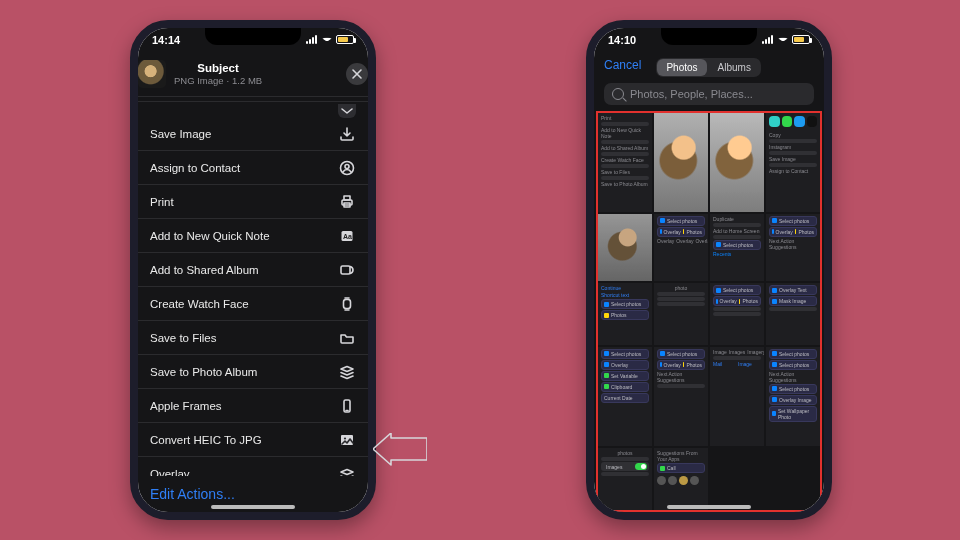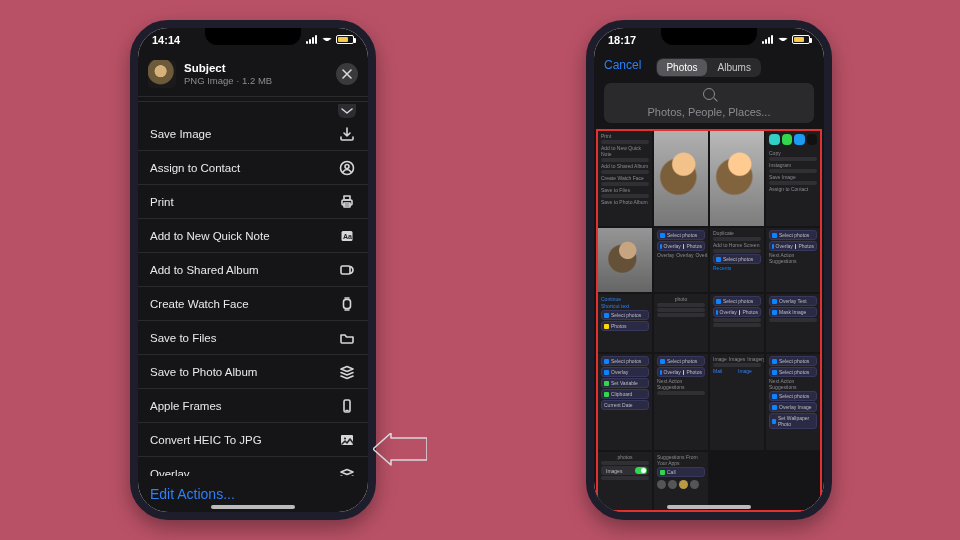--- a/index.html
+++ b/index.html
@@ -52,22 +52,23 @@
   .batt::after { content:""; position:absolute; right:-3px; top:2px; width:2px; height:5px; background:#fff; border-radius:0 1px 1px 0;}
   .wifi, .sig { width:12px; height:10px; position:relative; }
   .sig span{position:absolute;bottom:0;width:2px;background:#fff;border-radius:1px}
   .sig span:nth-child(1){left:0;height:3px}.sig span:nth-child(2){left:3px;height:5px}
   .sig span:nth-child(3){left:6px;height:7px}.sig span:nth-child(4){left:9px;height:9px}
   .wifi{border:5px solid transparent;border-top-color:#fff;border-radius:50%;transform:translateY(2px) scaleY(.7);}
 
   
   .sheet-header {
     display:flex; align-items:center; gap:8px;
-    padding: 4px 10px 8px;
+    padding: 4px 0 8px;
     border-bottom: 1px solid #2b2b2e;
+    text-align: center;
   }
   .thumb {
     width:28px; height:28px; border-radius:5px;
     background: radial-gradient(circle at 45% 40%, #d7b27b 0 25%, #6d5a3b 28% 55%, #1a1a1a 60%);
   }
   .sheet-title { font-size:11.5px; font-weight:600; color:#fff; line-height:1.1;}
   .sheet-sub   { font-size:9.5px; color:#8d8d92; }
   .close-x {
     margin-left:auto; width:22px; height:22px; border-radius:50%;
     background:#3a3a3d; display:flex; align-items:center; justify-content:center;
@@ -102,21 +103,21 @@
   .seg-wrap { flex:1; display:flex; justify-content:center; }
   .segmented {
     display:flex; background:#2a2a2d; border-radius:7px; overflow:hidden; font-size:10px;
   }
   .segmented div { padding:4px 10px; color:#c9c9cd; }
   .segmented .sel { background:#56565b; color:#fff; border-radius:6px; margin:1px; padding:3px 9px;}
   .spacer { width:38px; }
   .search-row { padding: 0 10px 6px; }
   .search-field {
     background:#2a2a2d; border-radius:7px; padding:5px 8px;
-    display:flex; gap:6px; align-items:center; color:#8a8a90; font-size:11px;flex-direction:column;
+    display:flex; gap:6px; align-items:center; color:#8a8a90; font-size:11px;
   }
   .mag { width:12px; height:12px; border:1.4px solid #8a8a90; border-radius:50%; position:relative;}
   .mag::after{content:"";position:absolute;width:5px;height:1.4px;background:#8a8a90;right:-4px;bottom:-1px;transform:rotate(45deg);}
   .grid-wrap { flex:1; position:relative; border:2px solid #e2312e; margin:0 2px 0; }
   .photo-grid {
     display:grid; grid-template-columns:repeat(4,1fr);
     gap:2px; height:100%;
   }
   .cell { background:#1e1e21; position:relative; overflow:hidden; font-size:5px; color:#bcbcc2;}
   .cell .pad{padding:2px 3px;display:flex;flex-direction:column;gap:1px;}
@@ -300,21 +301,21 @@
 
 <div class="phone right">
   <div class="side-btn" style="right:-10px;top:120px;width:3px;height:55px"></div>
   <div class="side-btn" style="left:-10px;top:95px;width:3px;height:22px"></div>
   <div class="side-btn" style="left:-10px;top:130px;width:3px;height:35px"></div>
   <div class="side-btn" style="left:-10px;top:172px;width:3px;height:35px"></div>
   <div class="notch"></div>
   <div class="home-indicator"></div>
   <div class="screen">
     <div class="statusbar">
-      <span>18:17</span>
+      <span>14:10</span>
       <div class="status-icons">
         <div class="sig">
             <span></span>
             <span></span>
             <span></span>
             <span></span>
           </div>
         <div class="wifi"></div>
         <div class="batt"></div>
       </div>

